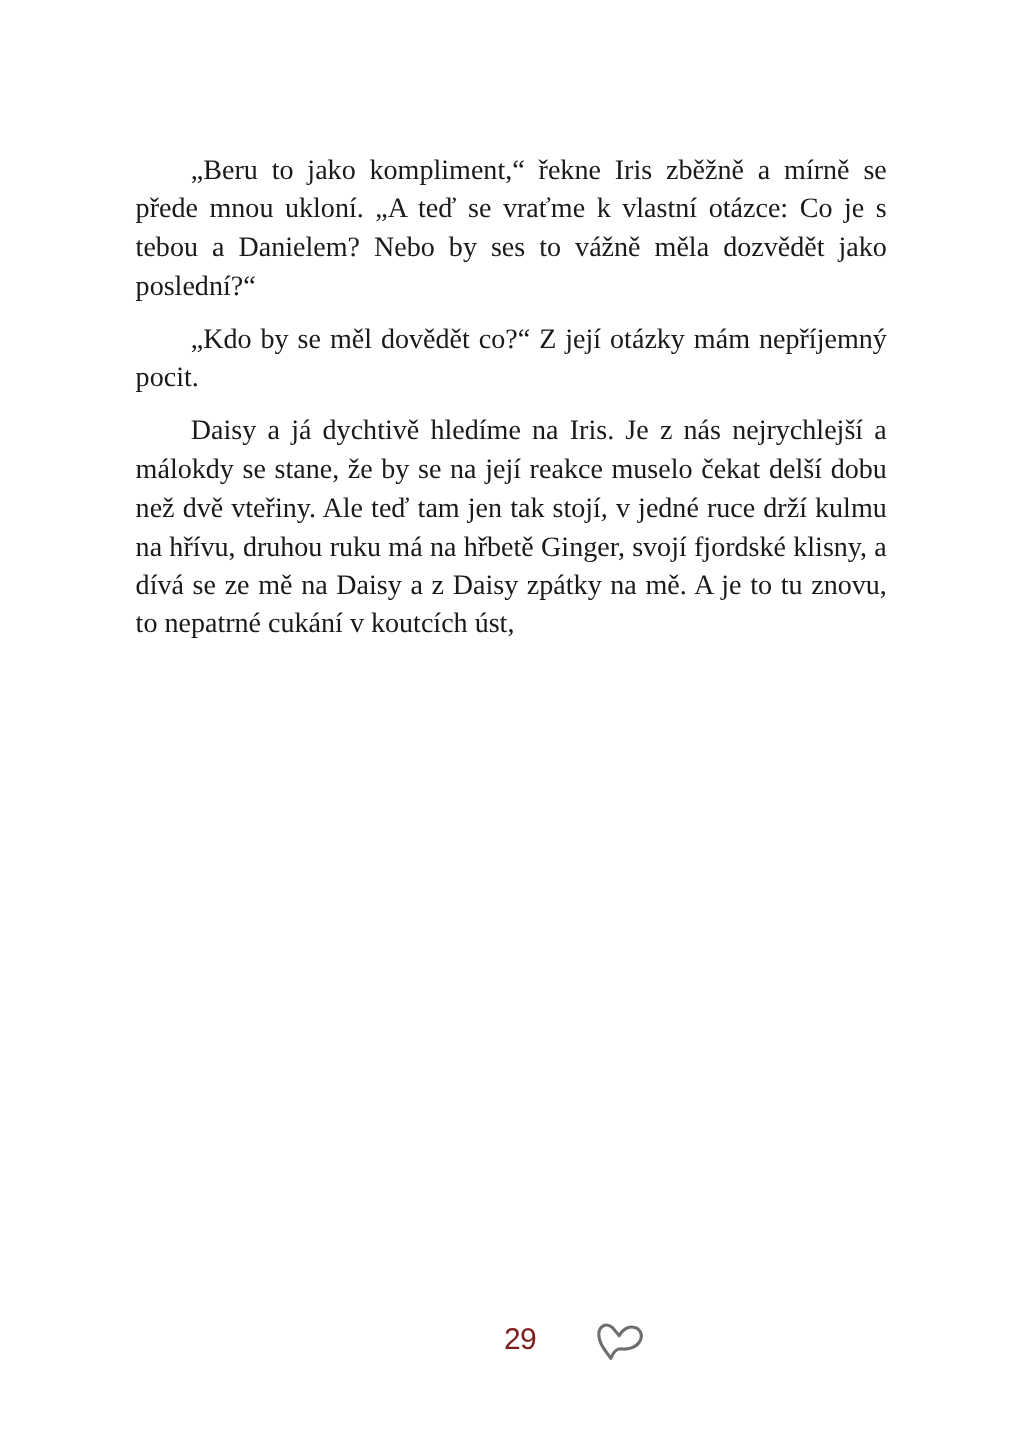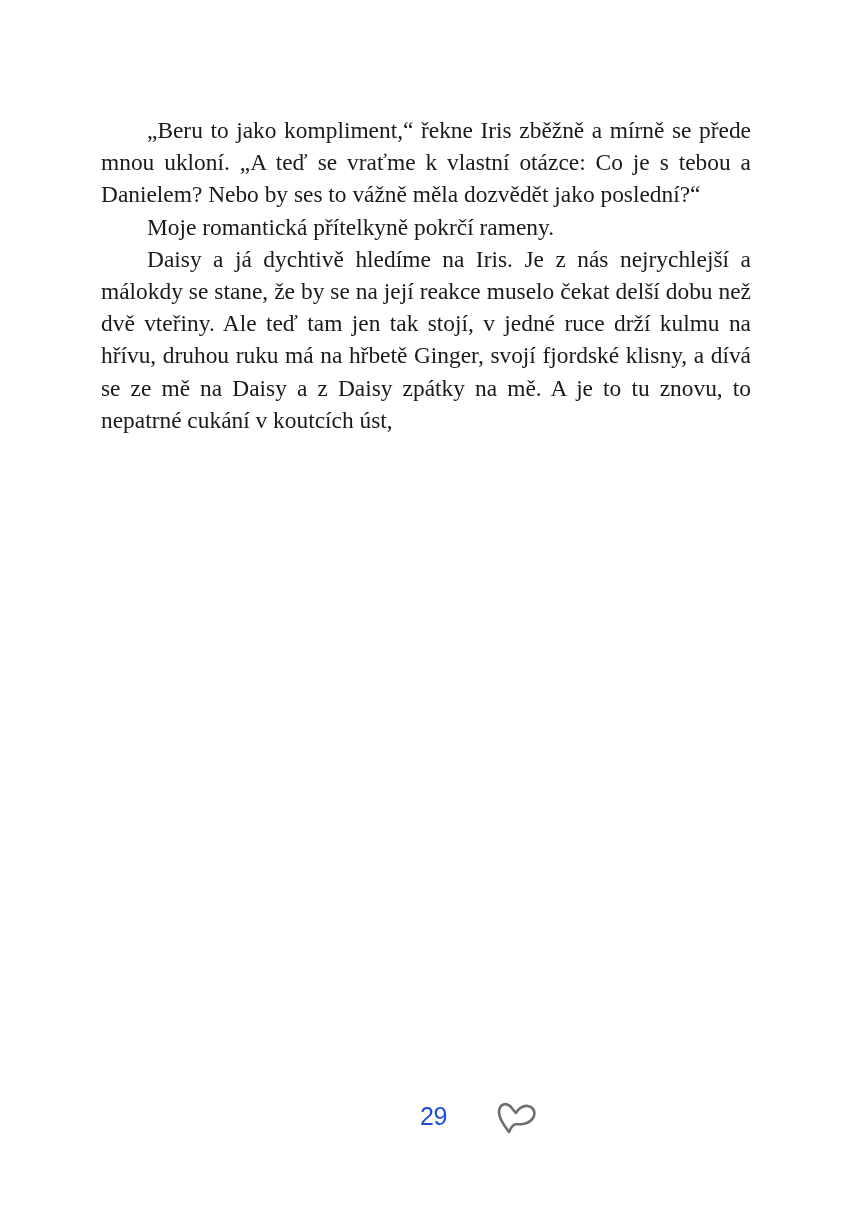--- a/index.html
+++ b/index.html
@@ -19,53 +19,53 @@
       top: 114px;
       width: 650px;
       font-family: "Liberation Serif", "DejaVu Serif", serif;
       font-size: 23.4px;
       line-height: 32.2px;
       color: #1a1a1a;
       text-align: justify;
       hyphens: manual;
     }
     .page p {
-      margin: 0;
+      margin: 12px;
       text-indent: 46px;
     }
     .footer {
       position: absolute;
       top: 1098px;
       left: 0;
       width: 856px;
       height: 50px;
     }
     .page-number {
       position: absolute;
       left: 420px;
       top: 4px;
       font-family: "Liberation Sans", "DejaVu Sans", sans-serif;
       font-size: 25px;
-      color: #1d4ed8;
+      color: #7f1d1d;
       letter-spacing: -0.5px;
     }
     .heart-icon {
       position: absolute;
       left: 495px;
       top: 0px;
       width: 44px;
       height: 38px;
     }
   </style>
 </head>
 <body>
 
 <div class="page">
   <p>„Beru to jako kompliment,“ řekne Iris zběžně a mírně se přede mnou ukloní. „A teď se vraťme k vlastní otázce: Co je s tebou a Danielem? Nebo by ses to vážně měla dozvědět jako poslední?“</p>
-  <p>Moje romantická přítelkyně pokrčí rameny.</p>
+  <p>„Kdo by se měl dovědět co?“ Z její otázky mám nepří­jemný pocit.</p>
   <p>Daisy a já dychtivě hledíme na Iris. Je z nás nejrychlejší a málokdy se stane, že by se na její reakce muselo čekat delší dobu než dvě vteřiny. Ale teď tam jen tak stojí, v jedné ruce drží kulmu na hřívu, druhou ruku má na hřbetě Ginger, svojí fjordské klisny, a dívá se ze mě na Daisy a z Daisy zpátky na mě. A je to tu znovu, to nepatrné cukání v koutcích úst,</p>
 </div>
 
 <div class="footer">
   <span class="page-number">29</span>
   <span class="heart-icon">
     <svg width="44" height="38" viewBox="0 0 44 38">
       <path d="M14 34 C10 28, 4 22, 4 14 C4 7, 10 4, 15 8 C17 10, 19 13, 21 15 C23 11, 28 7, 33 8 C39 9, 41 15, 38 20 C35 25, 28 27, 22 26 C18 26, 16 29, 14 34 Z" fill="none" stroke="#6e6e6e" stroke-width="2.6" stroke-linejoin="round" stroke-linecap="round"></path>
     </svg>
   </span>

